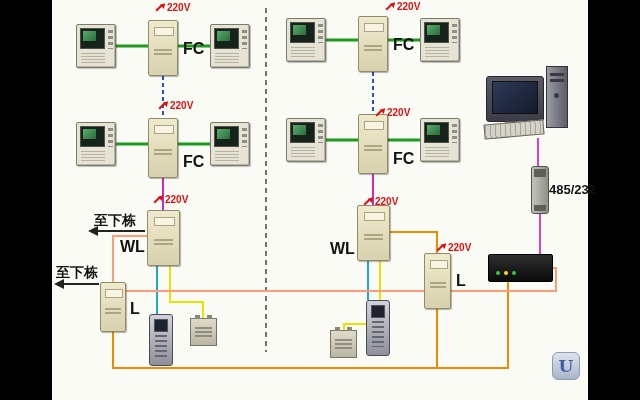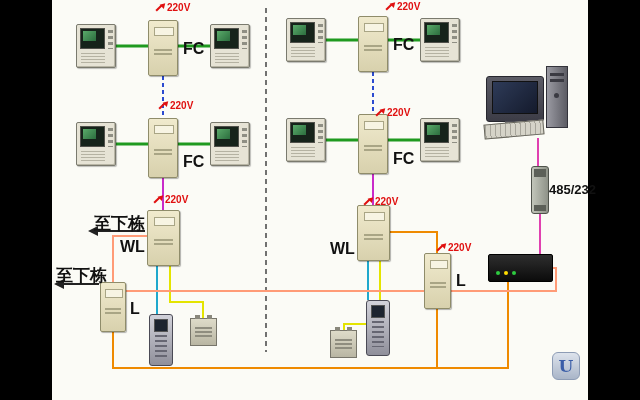--- a/index.html
+++ b/index.html
@@ -60,21 +60,21 @@
   .conv::before { content:""; position:absolute; left:2px; top:2px; right:2px; height:8px; background:#5c6058; }
   .conv::after { content:""; position:absolute; left:2px; bottom:2px; right:2px; height:6px; background:#5c6058; }
 
   
   .bbox { width:65px; height:28px; background:linear-gradient(180deg,#2e2e2e,#0b0b0b); border:1px solid #000; border-radius:2px; }
   .bbox::after { content:""; position:absolute; left:7px; bottom:6px; width:4px; height:4px; border-radius:50%;
           background:#2ecc40; box-shadow:8px 0 #ffdc00, 16px 0 #2ecc40; }
 
   
   .lbl { position:absolute; z-index:3; color:#111; font-weight:bold; font-size:16px; white-space:nowrap; }
-  .lbl.cn { font-size:17px; }
+  .lbl.cn { font-size:14px; }
   .conv-lbl { font-size:13px; }
   .v220 { position:absolute; z-index:3; color:#e01010; font-weight:bold; font-size:10px;
           display:flex; align-items:center; gap:1px; white-space:nowrap; }
   .ne-arrow { width:11px; height:11px; position:relative; display:inline-block; }
   .ne-arrow::before { content:""; position:absolute; left:0; top:5px; width:8px; height:2px;
           background:#e01010; transform:rotate(-45deg); }
   .ne-arrow::after { content:""; position:absolute; right:0; top:0; width:0; height:0;
           border-left:5px solid #e01010; border-top:3px solid transparent; border-bottom:3px solid transparent;
           transform:rotate(-45deg); }
 

